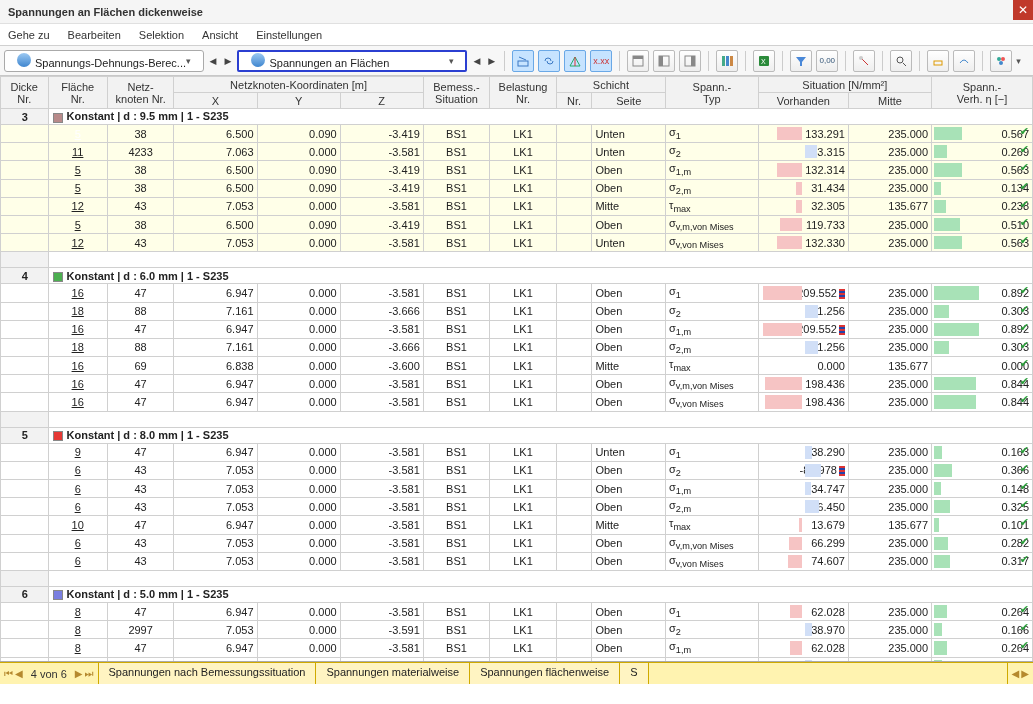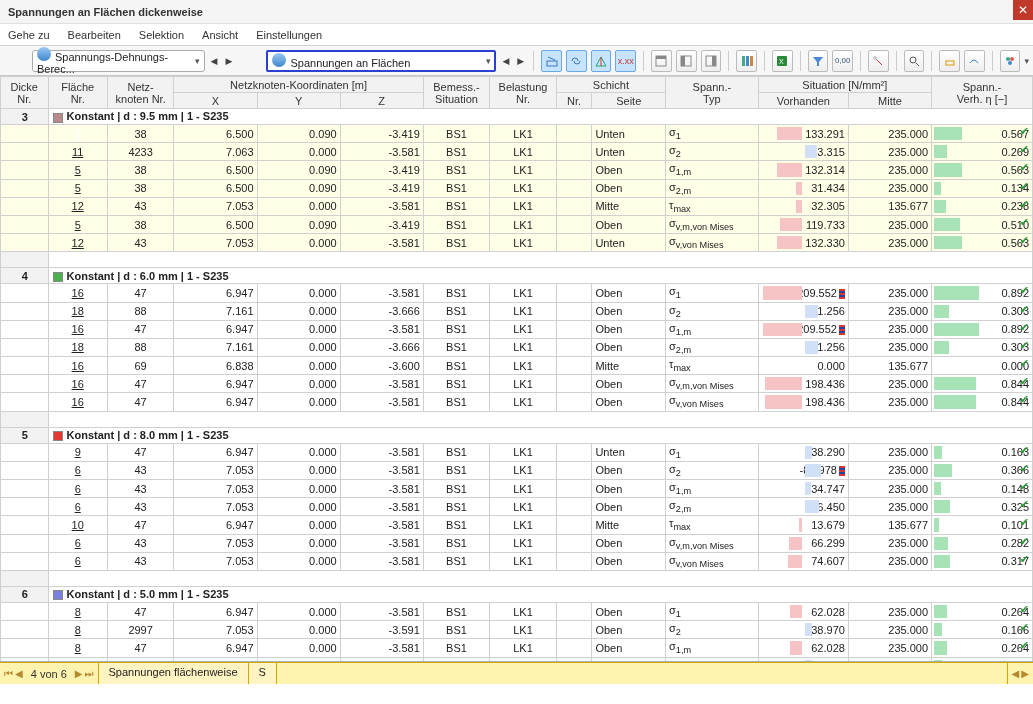--- a/index.html
+++ b/index.html
@@ -58,26 +58,25 @@
     cursor: pointer;
   }
   .tb-btn.sel { background:#c6e3ff; border-color:#6aa8e6;}
   .tb-sep { width: 1px; height: 20px; background: #ccc; margin: 0 3px; }
   .dropdown {
     height: 22px;
     border: 1px solid #aaa;
     background: #fff;
     display: flex;
     align-items: center;
-    padding: 0 4px;
+    padding: 0 12px;
     border-radius: 3px;
     min-width: 160px;
     justify-content: space-between;
     cursor: pointer;
-    margin-left: 28px;
   }
   .dropdown.highlight { border: 2px solid #2b3fd1; border-radius: 2px; min-width: 230px;}
   .chev { font-size: 9px; color: #555; }
   .triangle { font-size: 9px; color: #444; padding: 0 2px; cursor:pointer;}
   .dd-icon { width:14px;height:14px;border-radius:50%;background:linear-gradient(#9cc9f2,#3f86cf);display:inline-block;margin-right:4px;}
   .grid-wrap { height: 586px; overflow: hidden; border-bottom:1px solid #aaa;}
   table.grid {
     border-collapse: collapse;
     width: 100%;
     table-layout: fixed;
@@ -911,20 +910,22 @@
 
 <div class="tabbar">
   <div class="tab-nav">
     <span class="nb">⏮</span>
     <span class="nb">◀</span>
     <span class="pos">4 von 6</span>
     <span class="nb">▶</span>
     <span class="nb">⏭</span>
   </div>
   <div id="tabs-container" style="display:flex;overflow:hidden;flex:1">
+      <div class="tab">Spannungen nach Bemessungssituation</div>
+      <div class="tab">Spannungen materialweise</div>
       <div class="tab">Spannungen flächenweise</div>
       <div class="tab">S</div>
     </div>
   <div class="tab-nav" style="border-left:1px solid #cfa900;border-right:none">
     <span class="nb">◀</span>
     <span class="nb">▶</span>
   </div>
 </div>
 
 </body></html>

